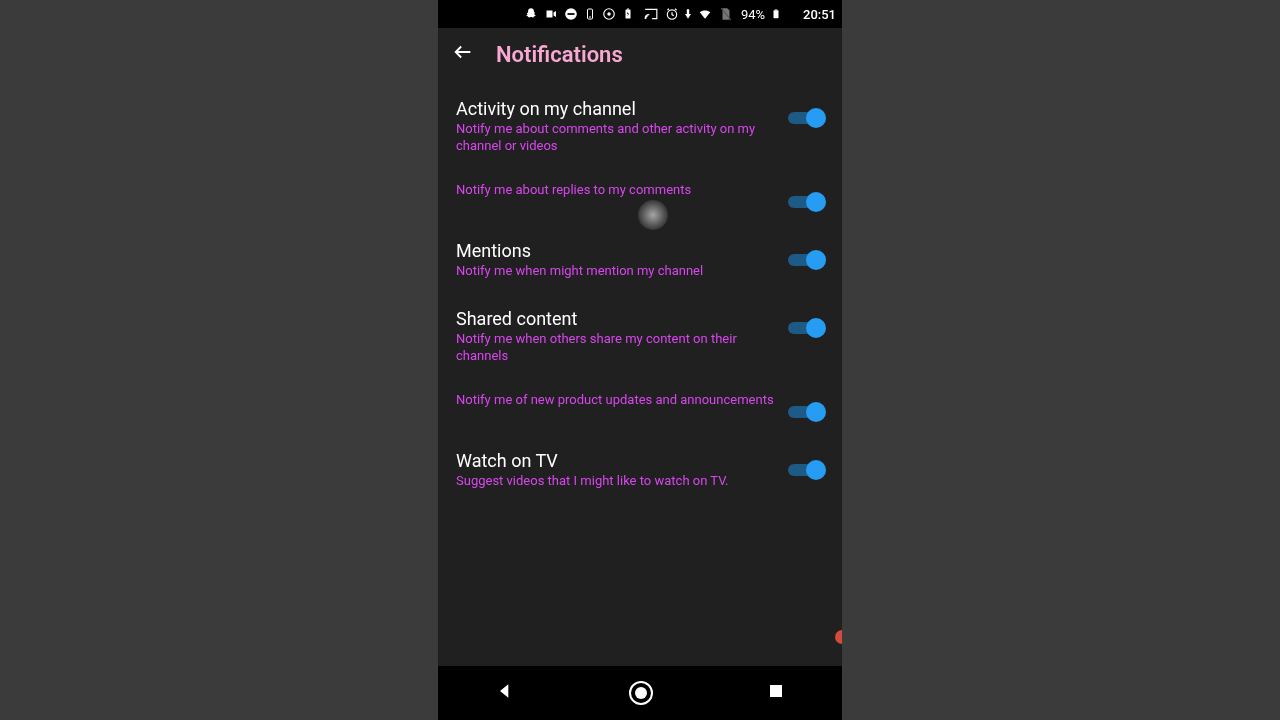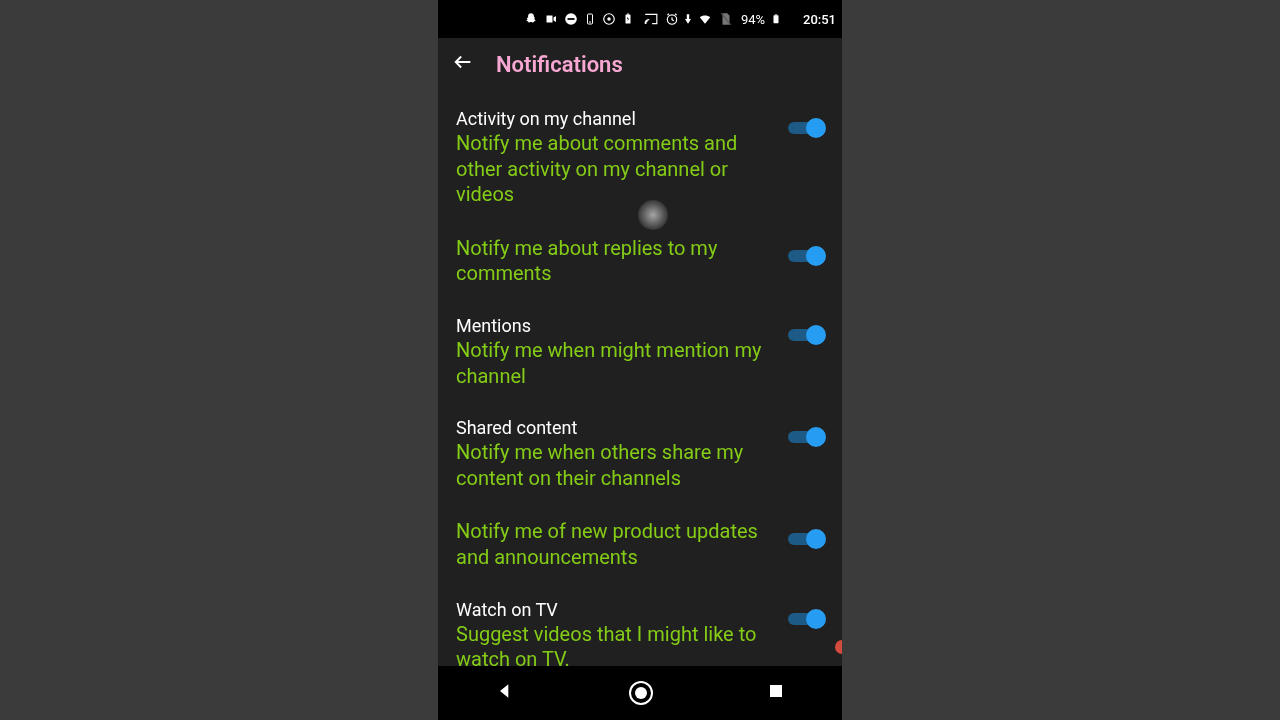--- a/index.html
+++ b/index.html
@@ -16,21 +16,21 @@
     left: 438px;
     top: 0;
     width: 404px;
     height: 720px;
     background: #202020;
     display: flex;
     flex-direction: column;
   }
   
   .statusbar {
-    height: 38px;
+    height: 28px;
     background: #000;
     color: #fff;
     display: flex;
     align-items: center;
     justify-content: flex-end;
     padding: 0 6px;
     font-size: 13px;
     gap: 5px;
   }
   .statusbar .left-icons { display:flex; align-items:center; gap:6px; margin-right:4px;}
@@ -55,21 +55,21 @@
     padding: 4px 0 16px 0;
     position:relative;
   }
   .row {
     display:flex;
     align-items:flex-start;
     padding: 14px 18px 14px 18px;
   }
   .row .textcol { flex:1; padding-right:10px;}
   .row .title { color:#fff; font-size:18px; font-weight:400; margin-bottom:2px;}
-  .row .desc  { color:#84cc16; font-size:20px; line-height:1.28; }
+  .row .desc  { color:#d946ef; font-size:13px; line-height:1.28; }
   .toggle {
     width:36px; height:20px; position:relative; margin-top:10px;
     flex-shrink:0;
   }
   .toggle .track {
     position:absolute; left:0; top:4px; width:30px; height:12px;
     background:#1d5a86; border-radius:6px;
   }
   .toggle .thumb {
     position:absolute; right:-2px; top:0; width:20px; height:20px;

